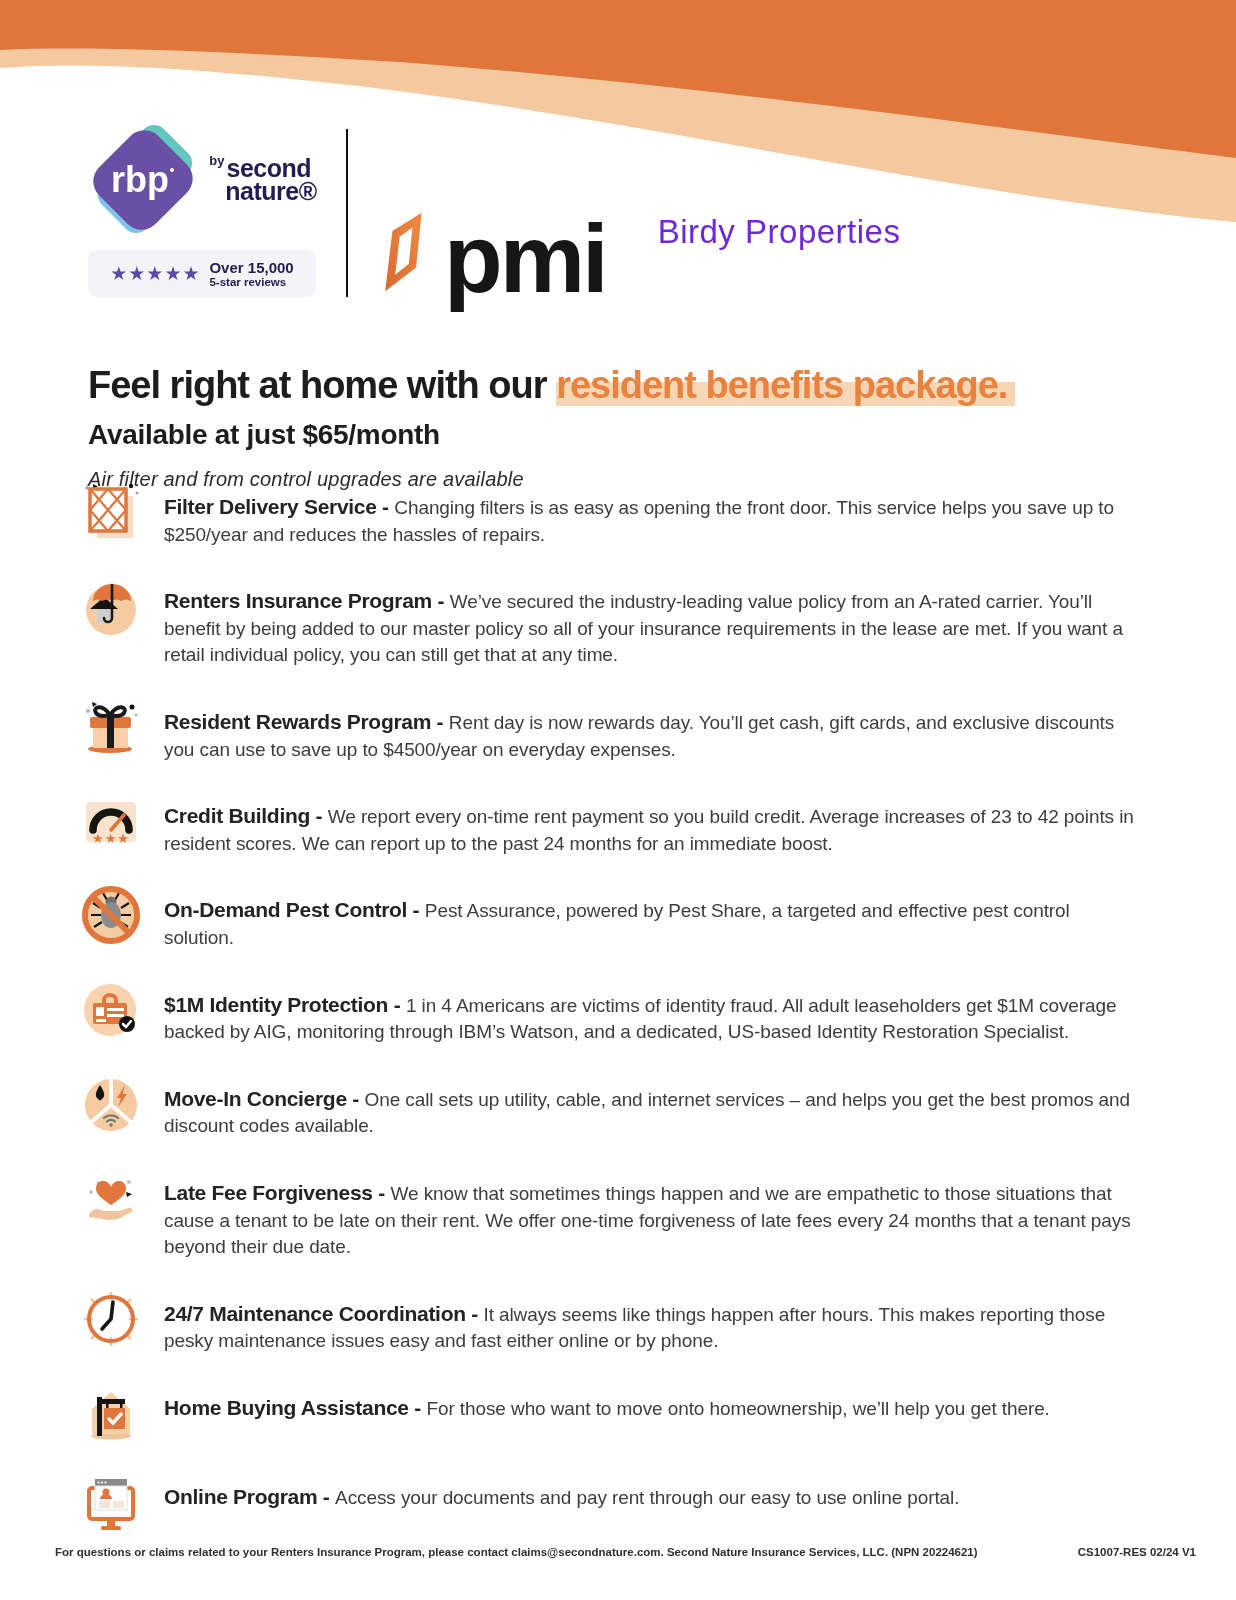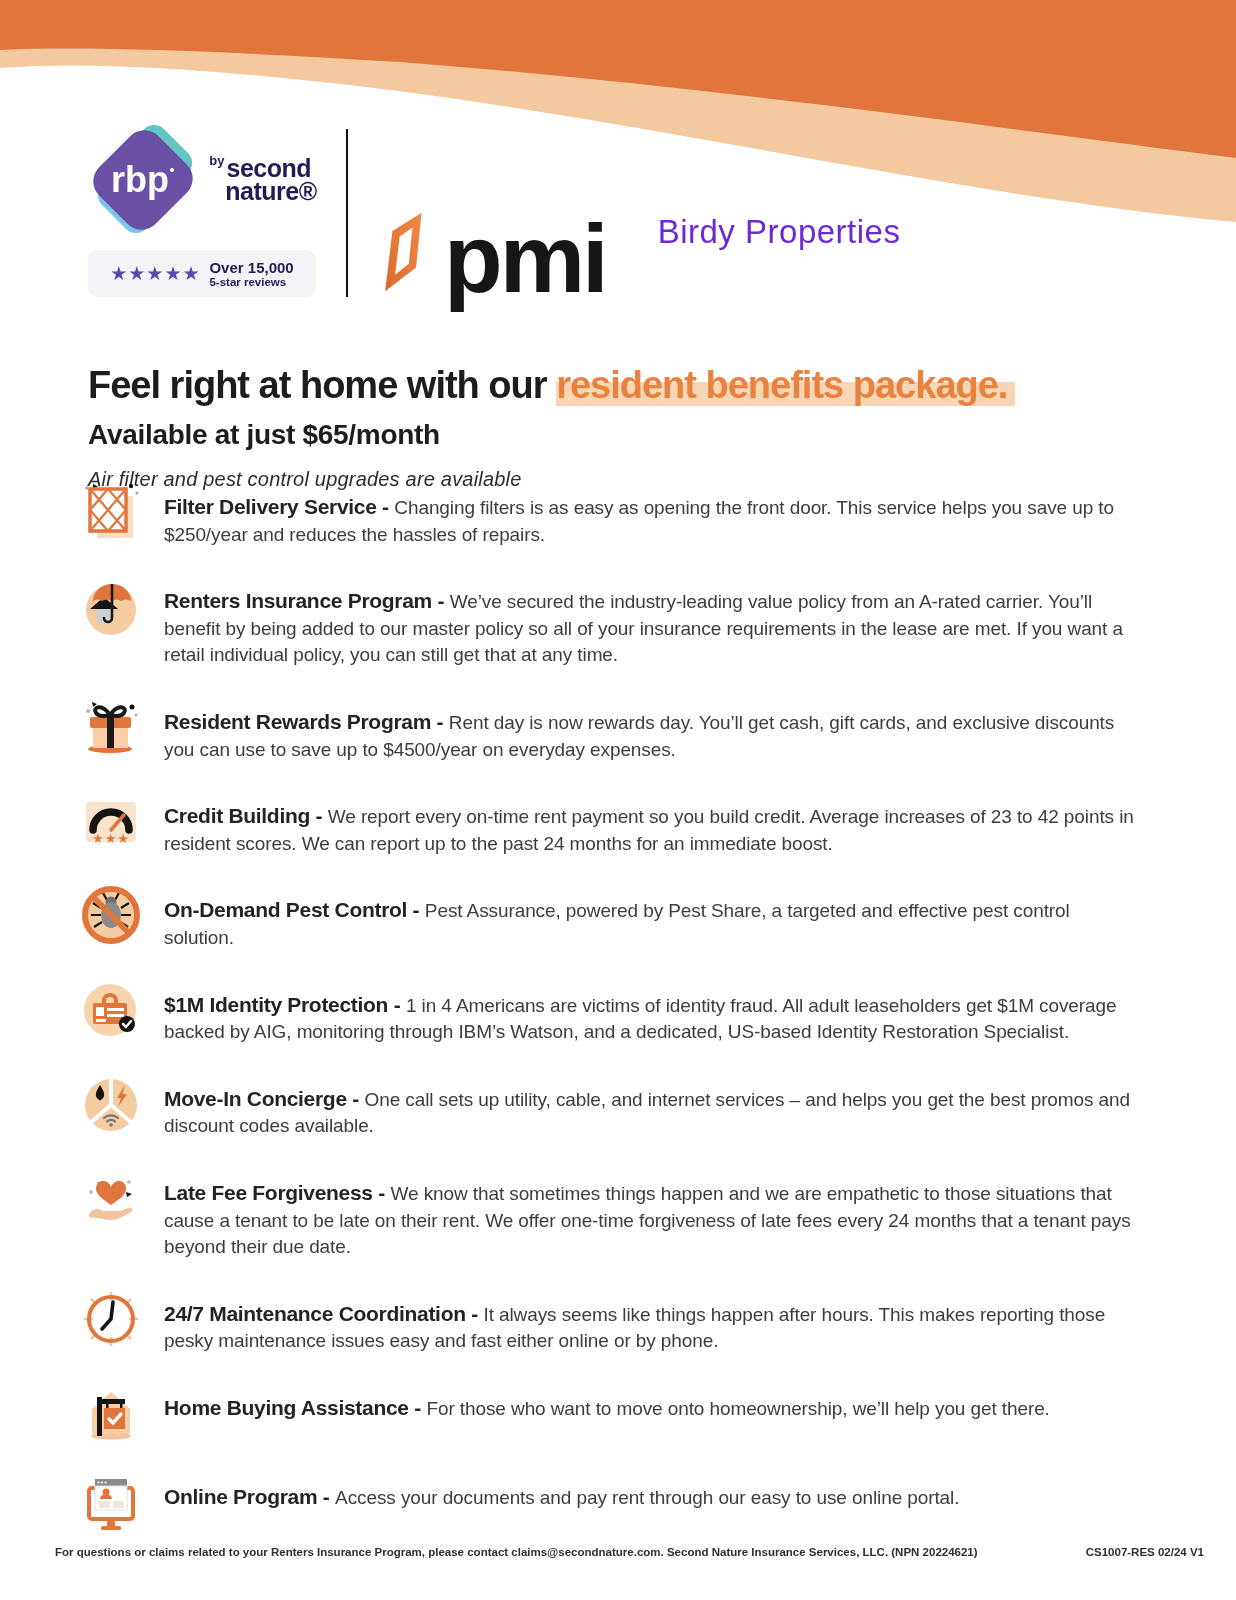--- a/index.html
+++ b/index.html
@@ -43,21 +43,21 @@
   .subtitle { margin-top:12px; font-size:28px; font-weight:600; letter-spacing:-0.3px; color:#1d1d1f; }
   .note { margin-top:17px; font-size:20px; font-style:italic; font-weight:500; color:#2b2b2b; letter-spacing:0.2px; }
   
   .benefits { position:absolute; top:481px; left:80px; right:92px;
     display:flex; flex-direction:column; gap:27px; }
   .benefit { display:flex; gap:22px; align-items:flex-start; }
   .b-icon { flex:none; width:62px; height:62px; }
   .b-text { font-size:19px; line-height:1.40; color:#3d3d3d; letter-spacing:-0.1px; padding-top:3px;margin-top:8px; }
   .b-text strong { color:#232323; font-size:21px; letter-spacing:-0.3px; }
   
-  .footer { position:absolute; left:55px; right:32px; top:1546px;
+  .footer { position:absolute; left:55px; right:40px; top:1546px;
     display:flex; justify-content:space-between; align-items:baseline;
     font-size:11.5px; font-weight:600; color:#2f2f2f; }
 </style>
 </head>
 <body>
 
 <div class="page">
 
   <svg class="waves" viewBox="0 0 1236 260" preserveAspectRatio="none">
     <path d="M0,0 H1236 V222 C950,195 650,120 350,85 C230,72 100,60 0,68 Z" fill="#F4C9A0"></path>
@@ -103,21 +103,21 @@
         </svg>
         <div class="pmi-word">pmi</div>
       </div>
       <div class="pmi-sub">Birdy Properties</div>
     </div>
   </div>
 
   <div class="title-wrap">
     <h1 class="main-title"><span>Feel right at home with our </span><span class="hl">resident benefits package.</span></h1>
     <div class="subtitle">Available at just $65/month</div>
-    <div class="note">Air filter and pest control upgrades are available</div>
+    <div class="note">Air filter and from control upgrades are available</div>
   </div>
 
   <div class="benefits">
 
     <div class="benefit">
       <svg class="b-icon" viewBox="0 0 62 62">
         <circle cx="7" cy="7" r="1.8" fill="#a8a8a8"></circle>
           <path d="M13,3 l5,2.5 -5,2 z" fill="#141414"></path>
         <circle cx="51" cy="5" r="2.2" fill="#141414"></circle>
           <circle cx="57" cy="12" r="1.5" fill="#a8a8a8"></circle>

